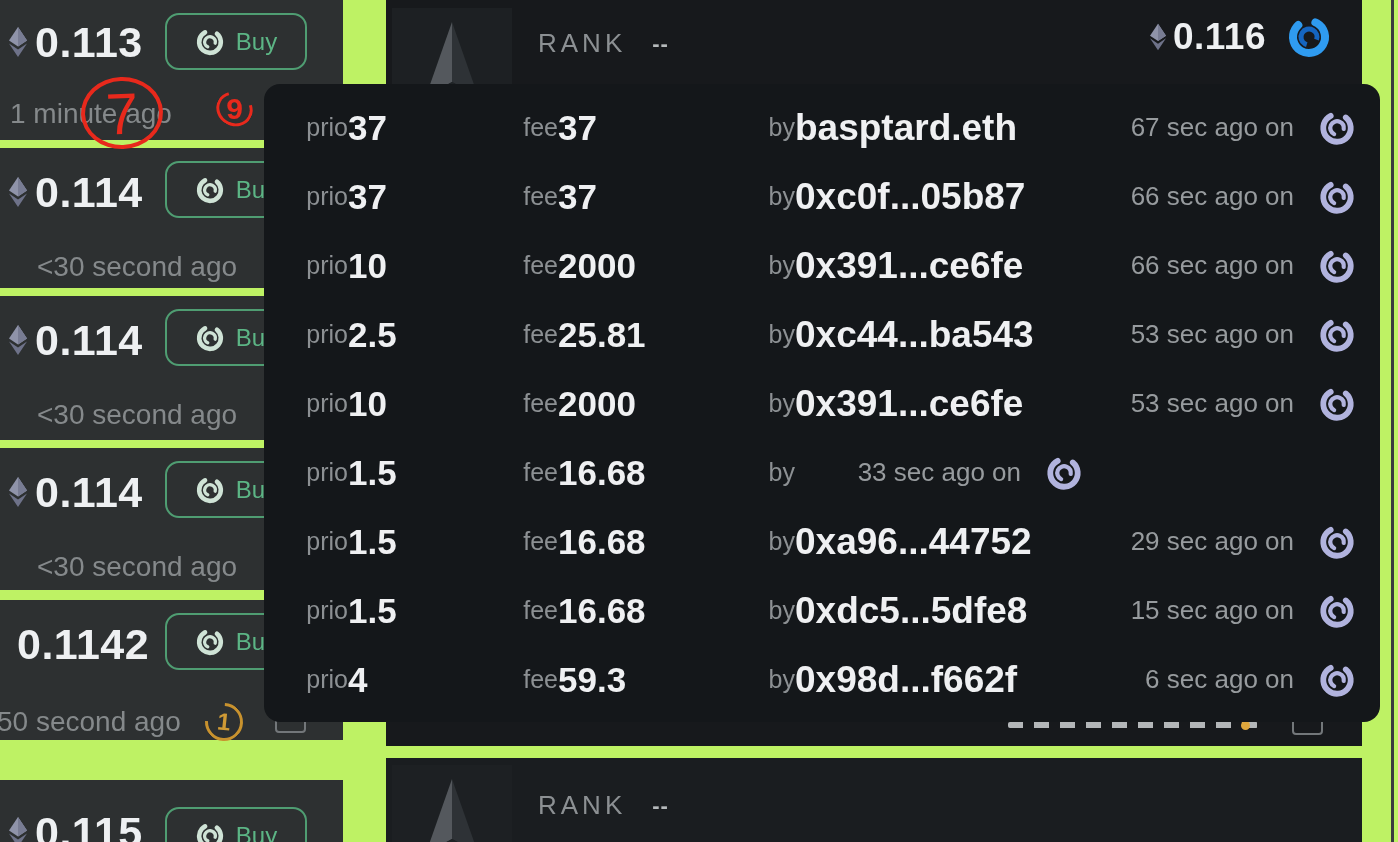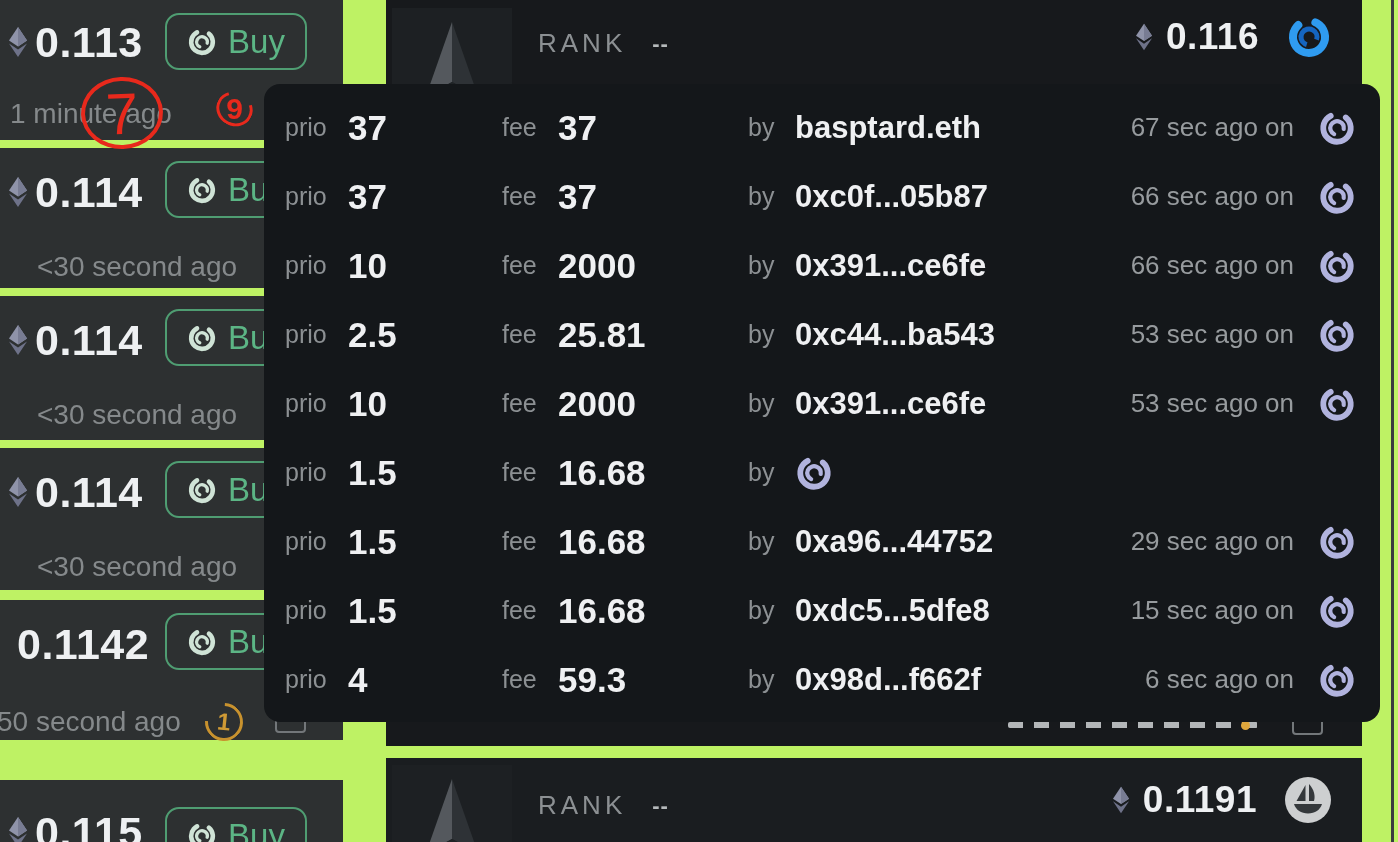--- a/index.html
+++ b/index.html
@@ -15,21 +15,21 @@
   .card:nth-child(5){top:600px;height:140px;}
   .card:nth-child(6){top:780px;height:94px;}
   .price-row{position:absolute;left:9px;top:16px;height:56px;display:flex;align-items:center;gap:8px;}
   .card:nth-child(1) .price-row{top:14px;}
   .card:nth-child(5) .price-row{left:17px;}
   .card:nth-child(6) .price-row{top:24px;}
   .price{font-size:43px;font-weight:600;color:#eef0f2;letter-spacing:.5px;}
   .buy{position:absolute;left:165px;top:13px;width:142px;height:57px;box-sizing:border-box;
        display:flex;align-items:center;justify-content:center;gap:11px;
        background:transparent;border:2px solid #4f9d72;border-radius:14px;
-       color:#5cb585;font-size:33px;font-family:"Liberation Sans",sans-serif;cursor:pointer;padding:0;}
+       color:#5cb585;font-size:24px;font-family:"Liberation Sans",sans-serif;cursor:pointer;padding:0;}
   .card:nth-child(6) .buy{top:27px;}
   .time-row{position:absolute;left:10px;top:98px;display:flex;align-items:center;gap:16px;
             font-size:28px;color:#85898b;white-space:nowrap;}
   .card:nth-child(n+2) .time-row{top:103px;left:37px;}
   .card:nth-child(5) .time-row{left:-3px;}
   .gold-badge{position:relative;width:38px;height:38px;flex:0 0 auto;margin-left:8px;}
   .gold-badge .ring{position:absolute;inset:0;border:3.5px solid #c8922e;border-radius:50%;
                     border-left-color:transparent;transform:rotate(48deg);box-sizing:border-box;}
   .gold-badge i{position:absolute;inset:0;display:flex;align-items:center;justify-content:center;
                 font-style:normal;font-weight:700;font-size:24px;color:#cf9a35;transform:rotate(6deg);}
@@ -39,42 +39,42 @@
   .panel{position:absolute;left:386px;width:976px;background:#17191c;z-index:1;}
   #panel-top{top:0;height:746px;}
   #panel-bottom{top:758px;height:84px;background:#1a1d20;}
   .thumb{position:absolute;left:6px;top:8px;width:120px;height:120px;background:#1d2023;
          display:flex;align-items:flex-start;justify-content:center;overflow:hidden;}
   #panel-bottom .thumb{top:7px;height:77px;}
   .rank-row{position:absolute;left:152px;top:28px;font-size:26px;letter-spacing:4px;color:#8c9093;
             display:flex;gap:26px;align-items:center;text-align:center;}
   #panel-bottom .rank-row{top:32px;}
   .rank-value{color:#b5b9bb;letter-spacing:1px;font-weight:700;font-size:22px;}
-  .price-group{position:absolute;right:30px;top:14px;display:flex;align-items:center;gap:14px;}
+  .price-group{position:absolute;right:30px;top:14px;display:flex;align-items:center;gap:7px;}
   #panel-bottom .price-group{top:18px;}
   .panel-price{font-size:37px;font-weight:600;color:#eef0f2;letter-spacing:.5px;}
   .mk-icon{margin-left:13px;display:flex;cursor:pointer;}
 
   
   .sliver{position:absolute;left:622px;top:722px;width:250px;height:6px;border-radius:2px;
           background:repeating-linear-gradient(90deg,#cfd2d4 0 15px,transparent 15px 26px);opacity:.85;}
   .dot{position:absolute;left:855px;top:721px;width:9px;height:9px;border-radius:50%;background:#dfa63c;}
   .panel-checkbox{position:absolute;left:906px;top:712px;width:27px;height:19px;
                   border:2.5px solid #73777a;border-radius:4px;}
 
   
   .overlay{position:absolute;left:264px;top:84px;width:1116px;height:638px;background:#14171a;
            border-radius:16px;z-index:40;}
   .orows{padding-top:9px;}
   .orow{height:69px;display:grid;align-items:center;box-sizing:border-box;
         grid-template-columns:63px 154px 56px 190px 47px 250px 1fr 38px;
         padding:0 24px 0 21px;}
-  .olabel{font-size:25px;color:#8c9093;}
+  .olabel{font-size:25px;color:#8c9093;text-align:right;}
   .oval{font-size:35px;font-weight:600;color:#eff0f2;}
-  .oby{font-size:31px;font-weight:600;color:#eff0f2;white-space:nowrap;}
+  .oby{font-size:37px;font-weight:600;color:#eff0f2;white-space:nowrap;}
   .otime{font-size:26px;color:#979b9e;text-align:right;padding-right:24px;white-space:nowrap;}
   .oicon{display:flex;cursor:pointer;}
 
   
   .marker7{position:absolute;left:81px;top:77px;width:74px;height:64px;border:4px solid #e8291c;
            border-radius:50%;display:flex;align-items:center;justify-content:center;z-index:60;
            color:#e8291c;font-size:58px;font-weight:400;transform:rotate(-2deg);}
   .marker9{position:absolute;left:216px;top:92px;width:37px;height:34px;z-index:60;}
   .marker9 .ring{position:absolute;inset:0;border:3.5px solid #e8291c;border-radius:50%;
                  border-top-color:transparent;transform:rotate(28deg);box-sizing:border-box;}
@@ -253,34 +253,20 @@
   <div class="panel" id="panel-bottom">
     <div class="thumb">
       <svg width="96" height="112" viewBox="0 0 96 96">
           <use href="#eth-pyramid"></use>
         </svg>
     </div>
     <div class="rank-row">
       <span>RANK</span>
       <span class="rank-value">--</span>
     </div>
-    <div class="price-group">
-      <svg width="16" height="32" viewBox="0 0 18 30">
-        <use href="#eth-diamond"></use>
-        </svg>
-      <span class="panel-price">0.1191</span>
-      <span class="mk-icon">
-        <svg width="48" height="48" viewBox="0 0 48 48">
-          <circle cx="24" cy="24" r="23" fill="#cdcfd0"></circle>
-          <path d="M21.5 9 L21.5 25 L12.5 25 Z" fill="#34383b"></path>
-          <path d="M25 8 C30 13.5 31.5 19.5 30 25 L25 25 Z" fill="#34383b"></path>
-          <path d="M10 28 L38 28 C36 34 31 37.5 24 37.5 C17 37.5 12 34 10 28 Z" fill="#34383b"></path>
-        </svg>
-      </span>
-    </div>
   </div>
 
   <div class="overlay">
     <div class="orows">
 
     <div class="orow">
         <span class="olabel">prio</span>
         <span class="oval">37</span>
         <span class="olabel">fee</span>
         <span class="oval">37</span>
@@ -348,20 +334,21 @@
               <use href="#gem-swirl"></use>
             </svg>
         </span>
       </div>
         <div class="orow">
         <span class="olabel">prio</span>
         <span class="oval">1.5</span>
         <span class="olabel">fee</span>
         <span class="oval">16.68</span>
         <span class="olabel">by</span>
+        <span class="otime">33 sec ago on</span>
         <span class="oicon">
           <svg width="38" height="38" viewBox="0 0 36 36" stroke="#b1b3de">
               <use href="#gem-swirl"></use>
             </svg>
         </span>
       </div>
         <div class="orow">
         <span class="olabel">prio</span>
         <span class="oval">1.5</span>
         <span class="olabel">fee</span>

